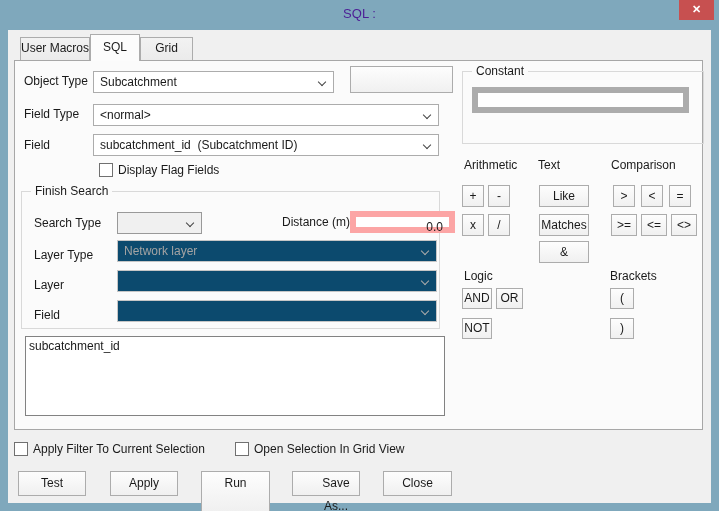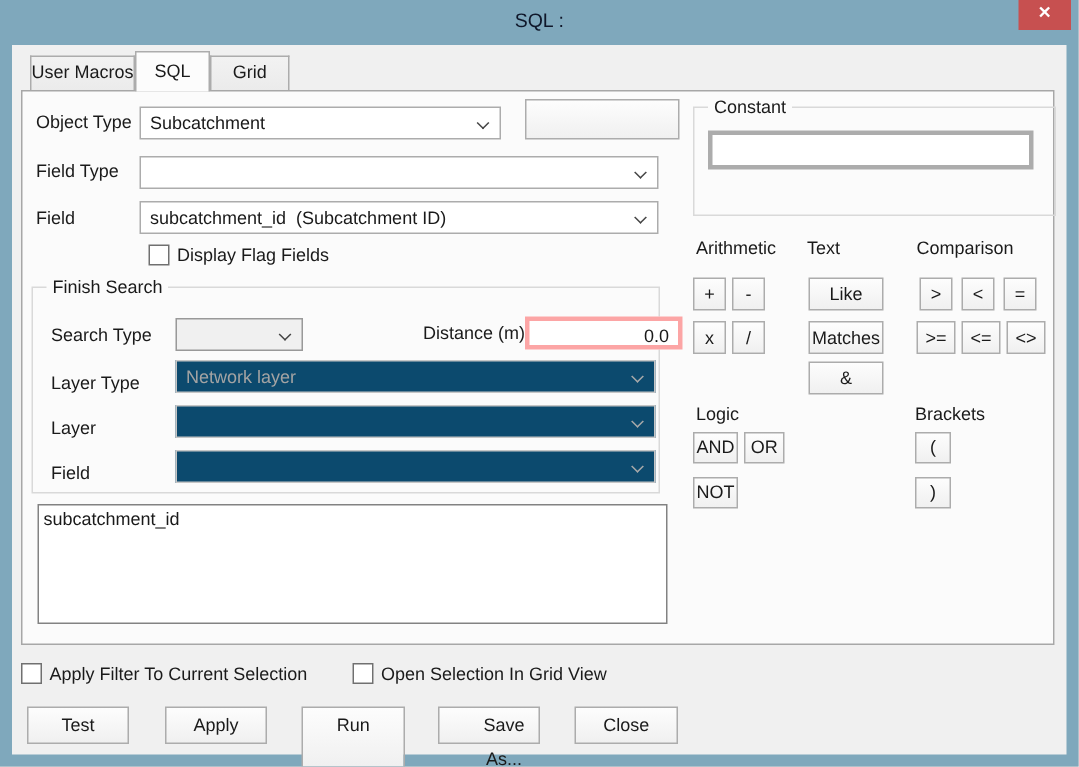--- a/index.html
+++ b/index.html
@@ -7,21 +7,21 @@
     --border:#acacac; --text:#1a1a1a; --disabled:#a3a3a3;
   }
   *{box-sizing:border-box; margin:0; padding:0;}
   html,body{background:#d8d8d8;}
   body{font-family:"Liberation Sans", sans-serif; font-size:12px; color:var(--text);}
   #window{position:relative; width:719px; height:511px; background:var(--frame);
           outline:1px solid #628ea2; overflow:hidden;}
   
   #titlebar{position:absolute; left:0; top:0; width:719px; height:30px;}
   #title{position:absolute; left:0; top:0; width:100%; height:30px; line-height:28px;
-         text-align:center; font-size:13px; color:#0f172a;}
+         text-align:center; font-size:13px; color:#4c1d95;}
   #close{position:absolute; left:679px; top:0; width:35px; height:20px; background:var(--close);
          color:#fff; text-align:center; line-height:19px; font-size:11px; font-weight:bold; cursor:default;}
   
   #client{position:absolute; left:8px; top:30px; width:703px; height:473px; background:var(--client);}
   
   .tab{position:absolute; text-align:center; background:linear-gradient(#f2f2f2,#ebebeb);
        border:1px solid var(--border); border-bottom:none; line-height:21px;}
   #tab-usermacros{left:12px; top:7px; width:70px; height:23px;}
   #tab-sql{left:82px; top:4px; width:50px; height:27px; background:#fcfcfc; z-index:3; line-height:24px;}
   #tab-grid{left:132px; top:7px; width:53px; height:23px;}
@@ -39,21 +39,21 @@
   .dd.disabled .val{color:var(--disabled);}
   .dd.disabled .chev{border-color:#aaa;}
   
   .gbox{position:absolute; border:1px solid #d9d9d9;}
   .gbox>.gtitle{position:absolute; top:-8px; left:9px; background:var(--page); padding:0 4px; white-space:nowrap;}
   
   .btn{position:absolute; background:linear-gradient(#fdfdfd,#f0f0f0); border:1px solid var(--border);
        text-align:center; cursor:default;}
   .btn span{display:block; line-height:1;}
   
-  .tinput{position:absolute; background:#fff; border:3px solid #fca5a5;}
+  .tinput{position:absolute; background:#fff; border:6px solid #fca5a5;}
   
   .cbrow{position:absolute; display:flex; align-items:center;}
   .cbox{width:14px; height:14px; background:#fff; border:1px solid #707070; margin-right:5px; flex:none;}
   
   #editor{position:absolute; left:10px; top:275px; width:420px; height:80px; background:#fff;
           border:1px solid #828282; padding:2px 3px; overflow:hidden;}
 </style>
 </head>
 <body>
 
@@ -78,20 +78,21 @@
       <div class="dd" style="left:78px; top:10px; width:241px;">
         <span class="val">Subcatchment</span>
         <span class="chev"></span>
       </div>
       <div class="btn" style="left:335px; top:5px; width:103px; height:27px;">
         <span style="line-height:25px;margin-top:36px;">Finish &lt;&lt;</span>
       </div>
 
       <div class="lbl" style="left:9px; top:46px;">Field Type</div>
       <div class="dd" style="left:78px; top:43px; width:346px;">
+        <span class="val">&lt;normal&gt;</span>
         <span class="chev"></span>
       </div>
 
       <div class="lbl" style="left:9px; top:77px;">Field</div>
       <div class="dd" style="left:78px; top:73px; width:346px;">
         <span class="val">subcatchment_id  (Subcatchment ID)</span>
         <span class="chev"></span>
       </div>
 
       <div class="cbrow" style="left:84px; top:102px;">

